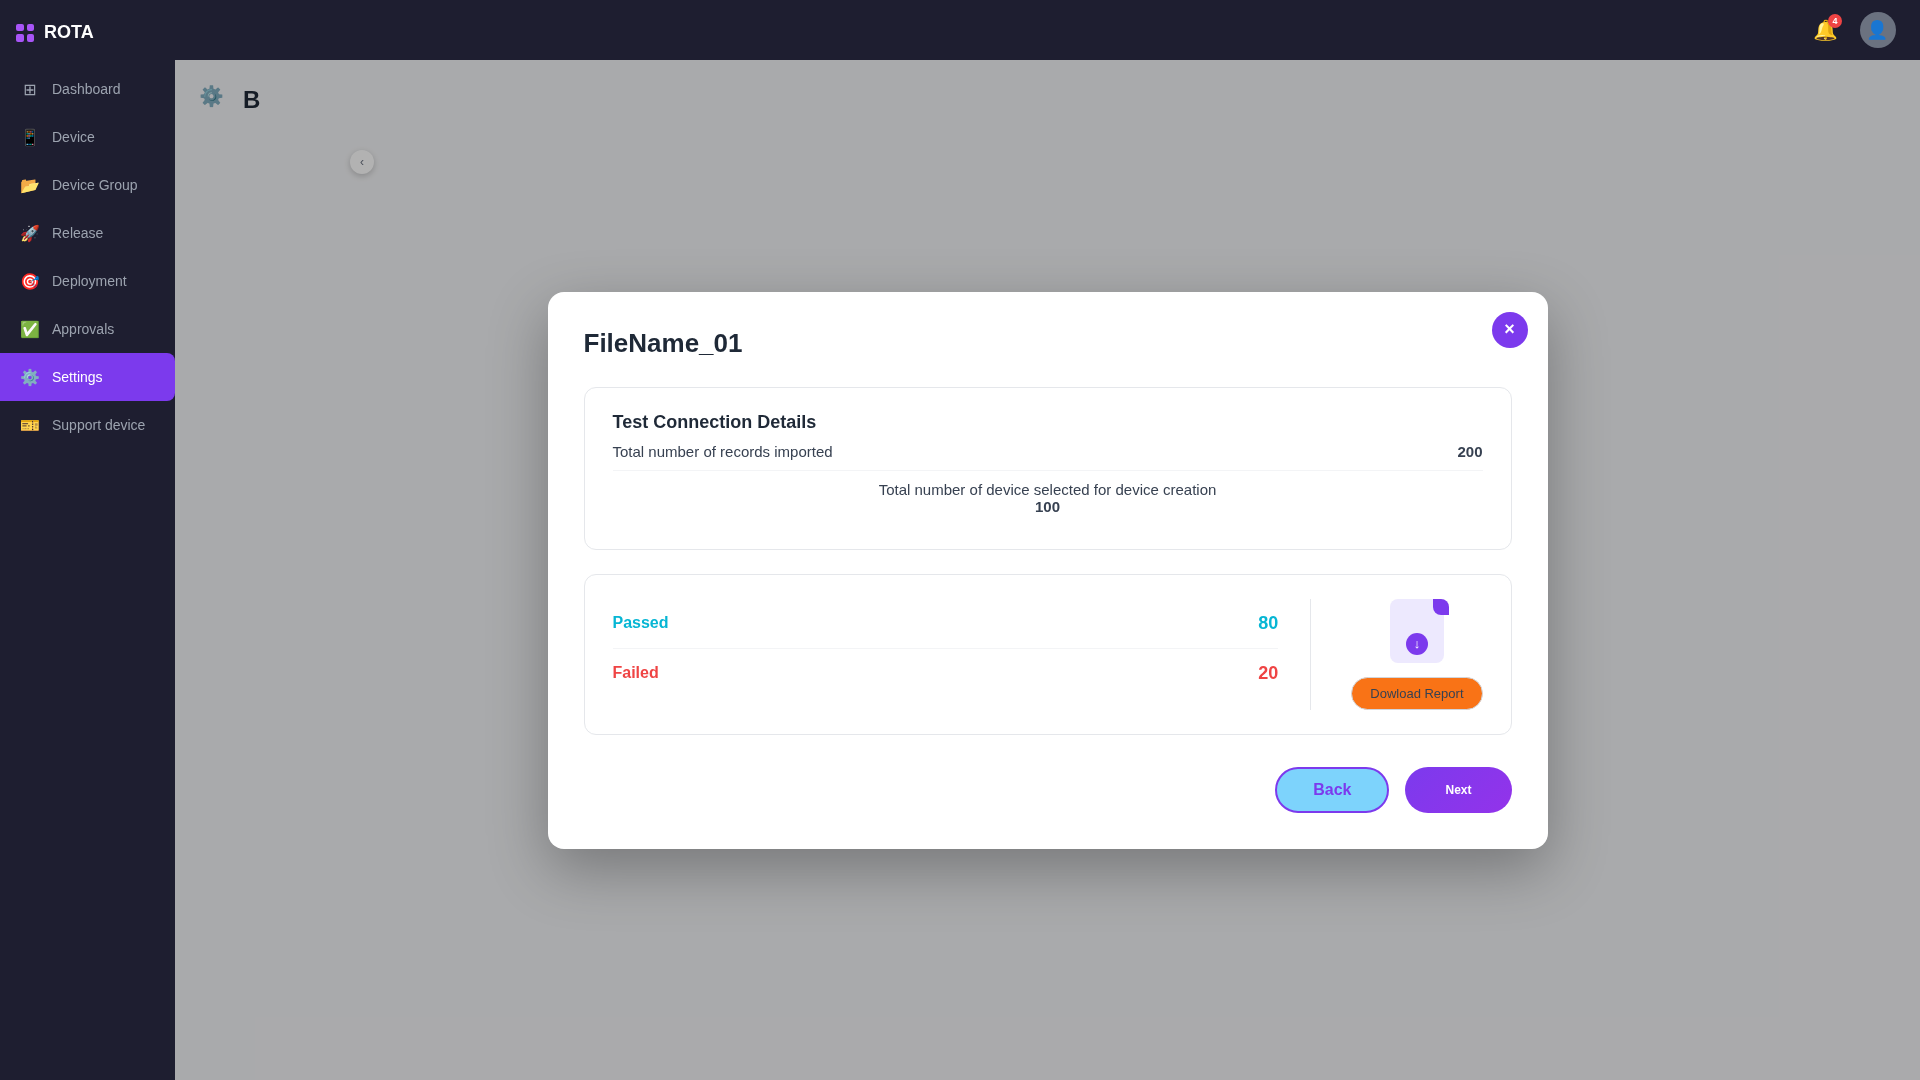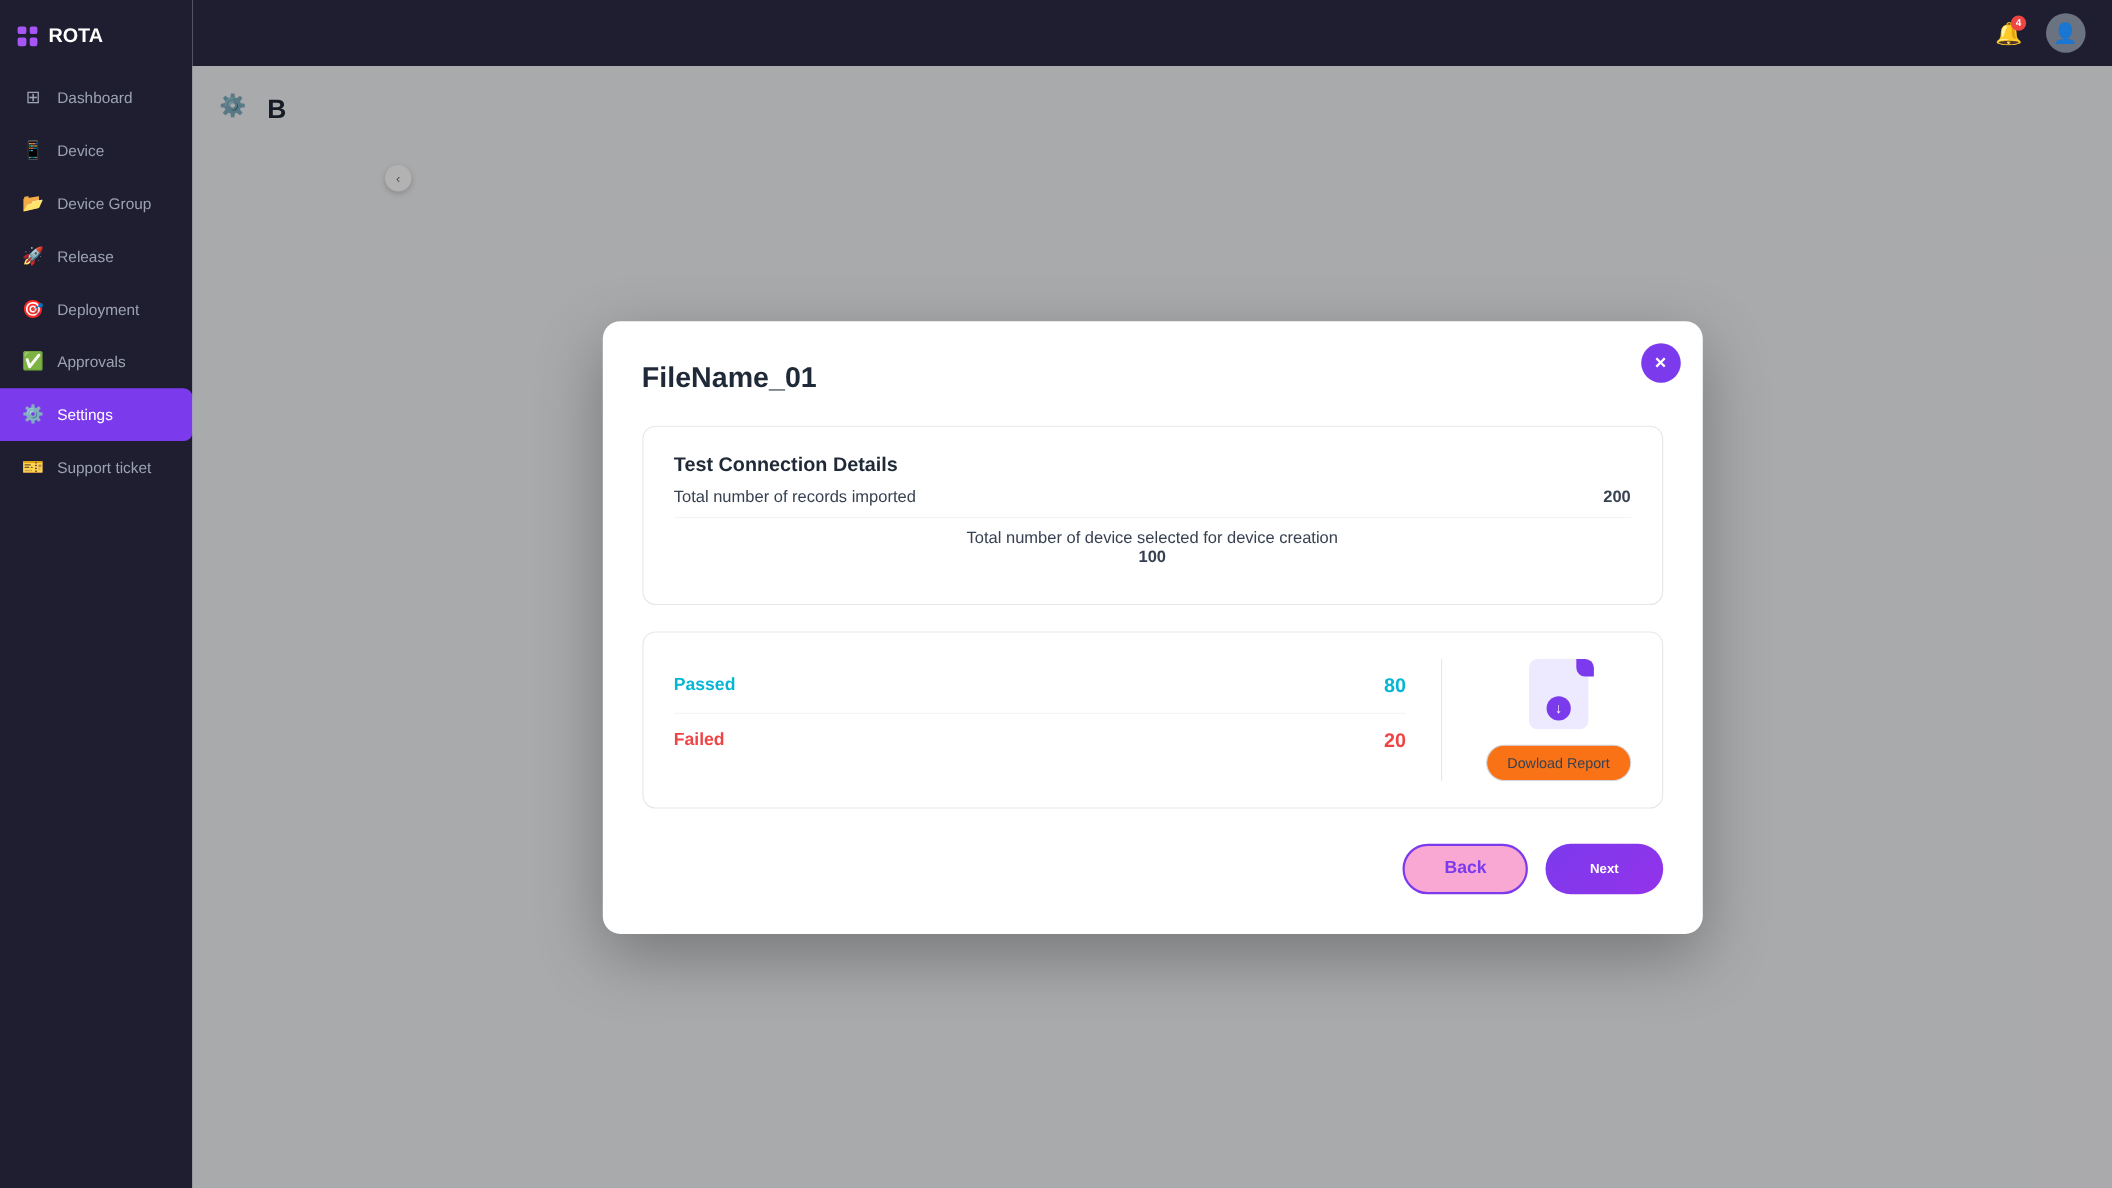--- a/index.html
+++ b/index.html
@@ -381,21 +381,21 @@
 
     
     .modal-footer {
       display: flex;
       justify-content: flex-end;
       gap: 16px;
     }
 
     .btn-back {
       border: 2px solid #7c3aed;
-      background: #f9a8d4;
+      background: #7dd3fc;
       color: #7c3aed;
       border-radius: 24px;
       padding: 12px 36px;
       font-size: 16px;
       font-weight: 600;
       cursor: pointer;
     }
 
     .btn-next {
       background: linear-gradient(135deg, #7c3aed, #9333ea);
@@ -465,21 +465,21 @@
     <div class="sidebar-item">
       <span class="icon">✅</span>
       <span class="label">Approvals</span>
     </div>
     <div class="sidebar-item active">
       <span class="icon">⚙️</span>
       <span class="label">Settings</span>
     </div>
     <div class="sidebar-item">
       <span class="icon">🎫</span>
-      <span class="label">Support ticket</span>
+      <span class="label">Support device</span>
     </div>
   </nav>
 </div>
 
 <div class="main">
   <div class="topbar">
     <div class="notif-btn">
       🔔
       <span class="notif-badge">4</span>
     </div>

